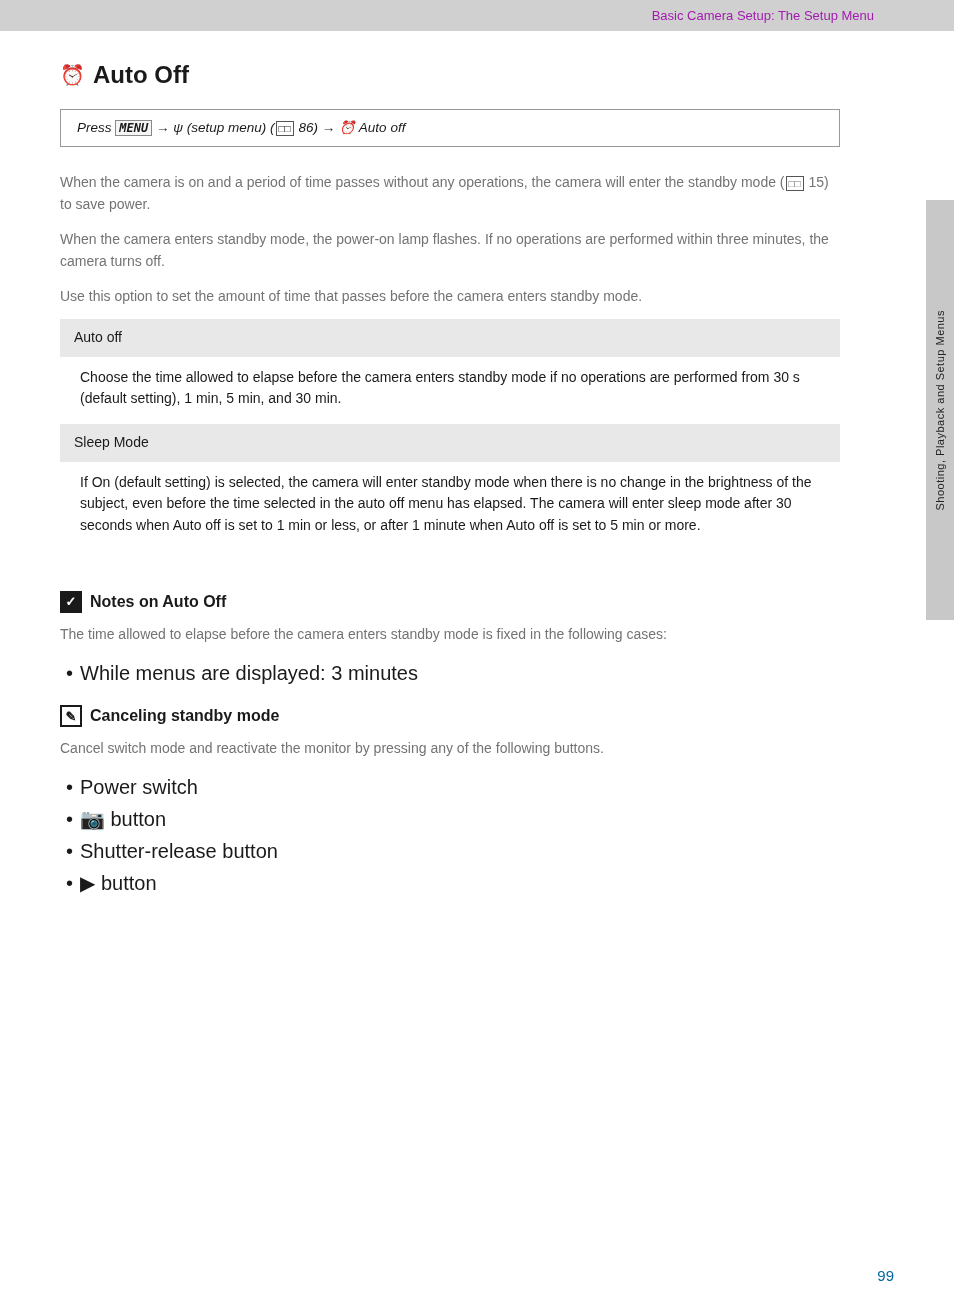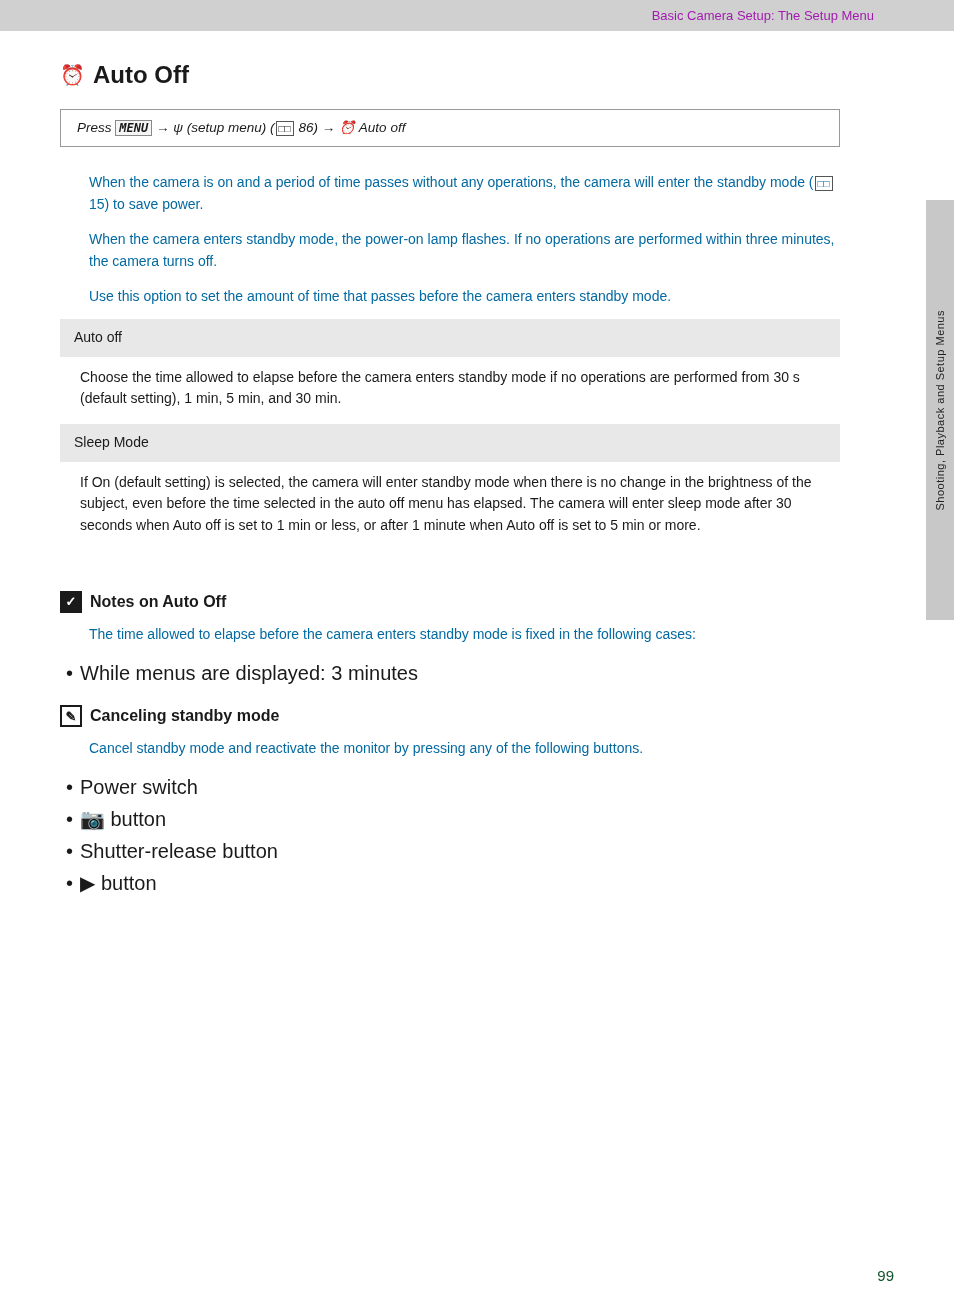--- a/index.html
+++ b/index.html
@@ -70,22 +70,21 @@
       font-size: 13.5px;
       background: #fff;
       font-style: italic;
     }
 
     
     .body-text {
       font-size: 14px;
       line-height: 1.6;
       margin-bottom: 12px;
-      color: #0369a1;
-      margin-left: 29px;
+      color: #737373;
     }
 
     
     .info-table {
       width: 100%;
       border-collapse: collapse;
       margin-bottom: 0;
       font-size: 14px;
     }
     .info-table td {
@@ -166,21 +165,21 @@
       align-items: center;
       gap: 8px;
     }
 
     
     .page-number {
       position: absolute;
       bottom: 30px;
       right: 60px;
       font-size: 15px;
-      color: #14532d;
+      color: #0369a1;
     }
 
     
     .bold { font-weight: normal; }
 
     
     .book-ref {
       display: inline-block;
       border: 1px solid #555;
       font-size: 10px;
@@ -270,21 +269,21 @@
     <ul class="bullet-list">
       <li>While menus are displayed: 3 minutes</li>
     </ul>
   </div>
 
   <div class="cancel-section">
     <div class="cancel-title">
       <span class="notes-icon pencil-icon">✎</span>
       <span>Canceling standby mode</span>
     </div>
-    <p class="body-text">Cancel standby mode and reactivate the monitor by pressing any of the following buttons.</p>
+    <p class="body-text">Cancel switch mode and reactivate the monitor by pressing any of the following buttons.</p>
     <ul class="bullet-list">
       <li>Power switch</li>
       <li>
         <span>📷</span> button
       </li>
       <li>Shutter-release button</li>
       <li>
         <span>▶</span> button
       </li>
     </ul>

